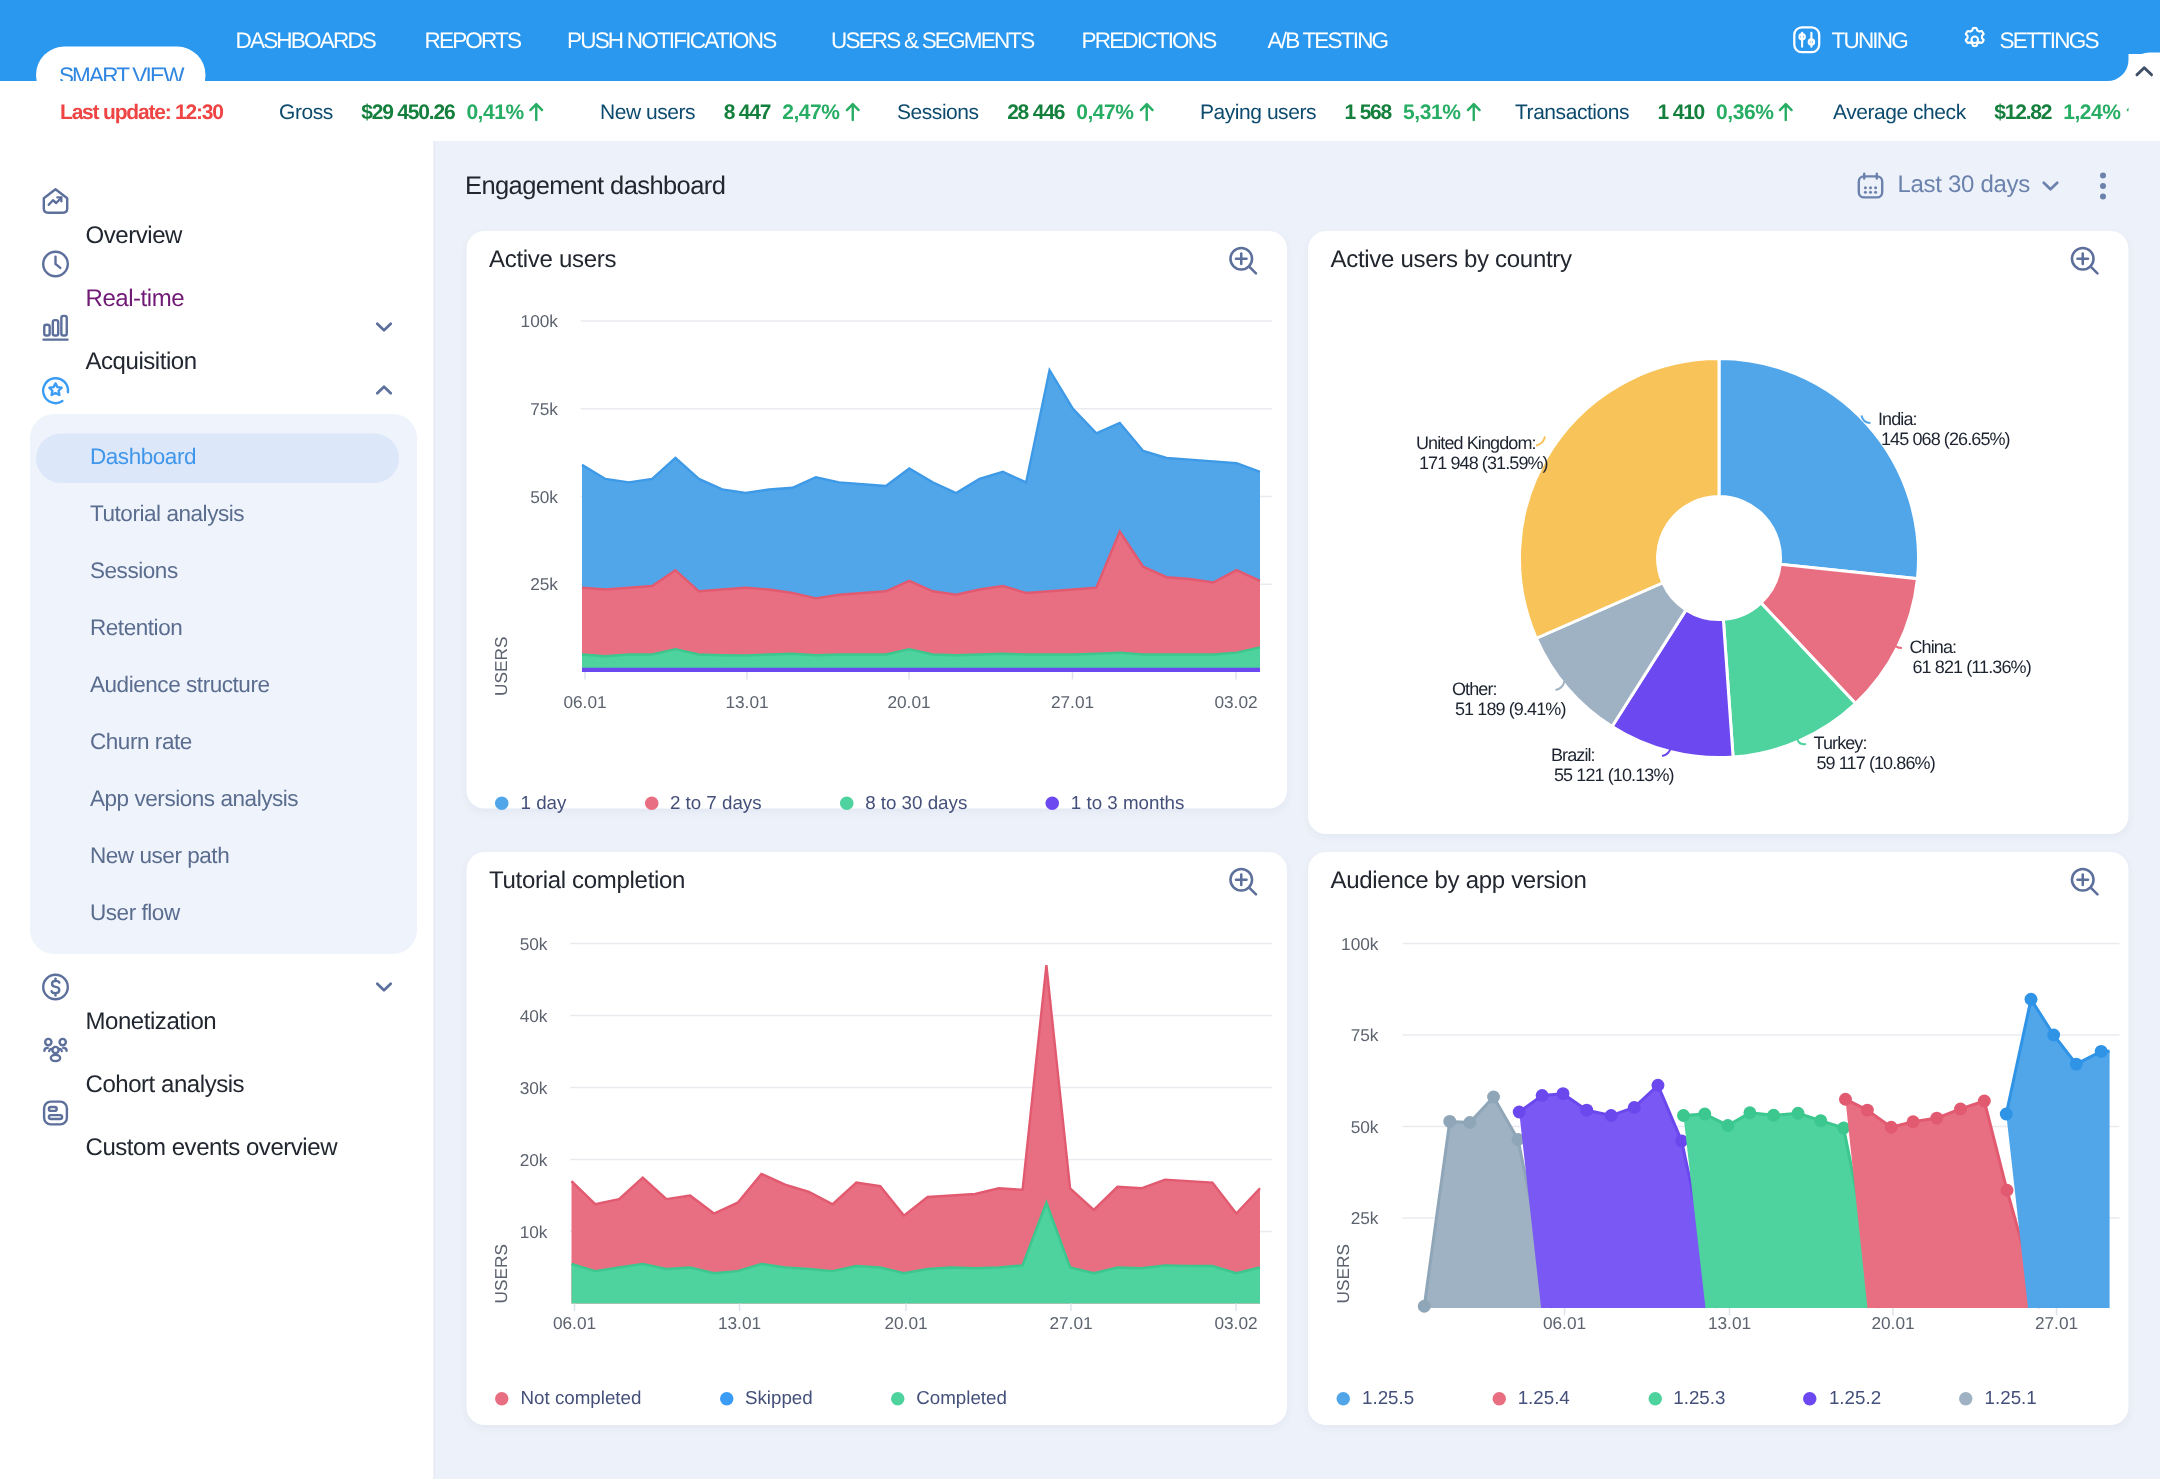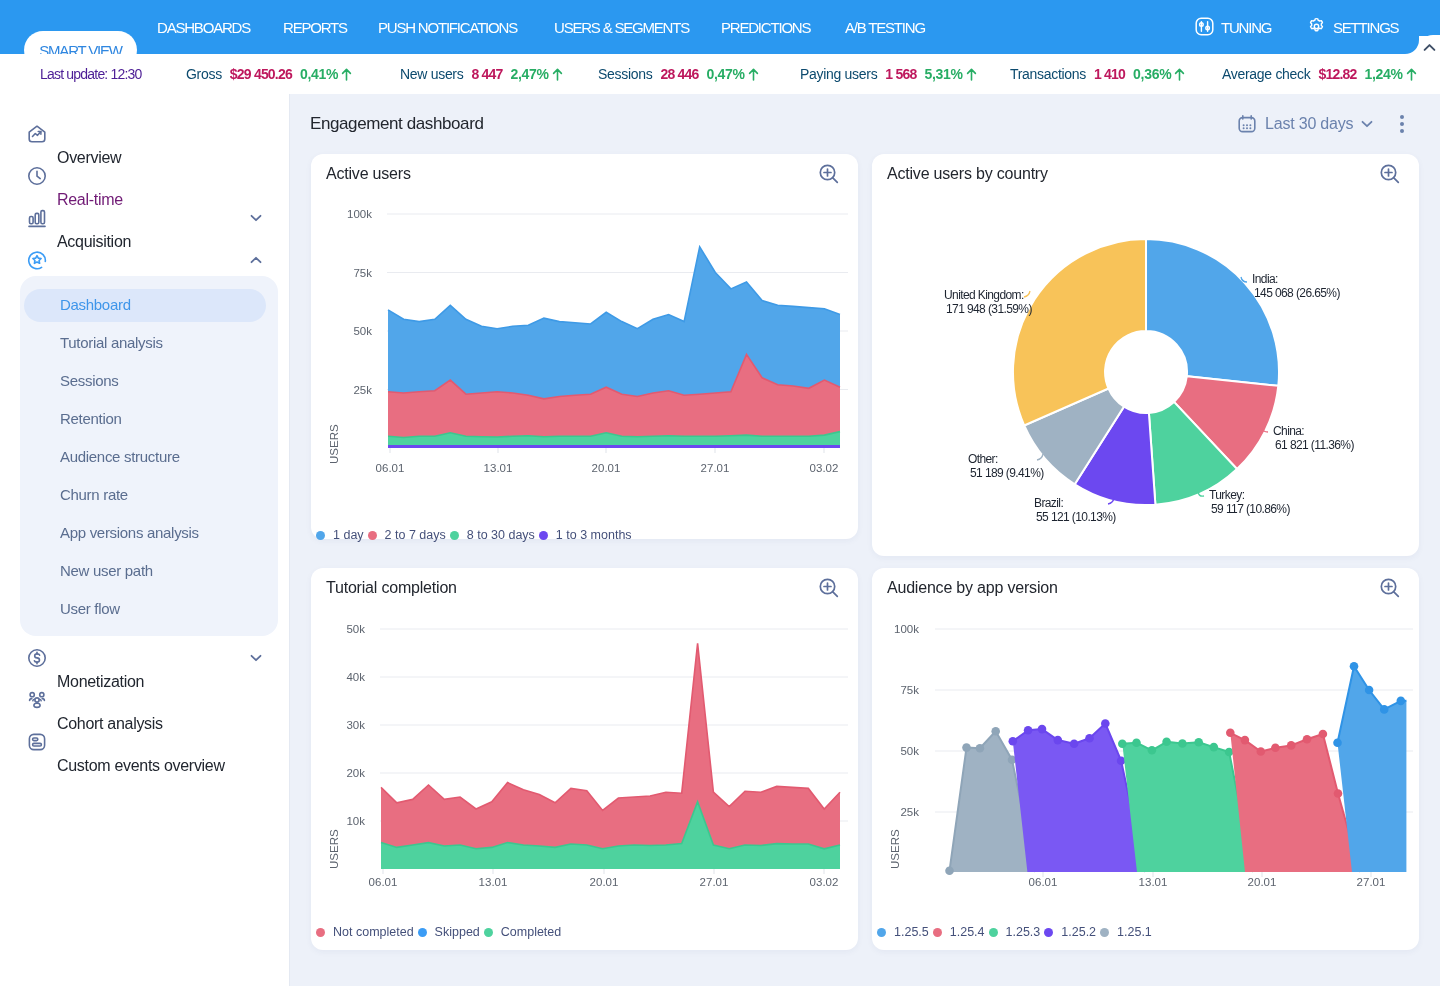--- a/index.html
+++ b/index.html
@@ -11,23 +11,23 @@
 .ni { position:absolute; top:19px; color:#fff; font-size:15px; font-weight:500; letter-spacing:-1.2px; }
 #pill-sv { position:absolute; left:24px; top:8px; width:113px; height:38px; background:#fff; border-radius:19px;margin-top:23px; }
 #pill-sv span { position:absolute; left:0; right:0; top:11px; text-align:center; color:#2e86e0; font-size:15px; font-weight:500; letter-spacing:-1.2px; }
 .nic { position:absolute; top:16px; }
 #tuning-t { left:1221px; } #settings-t { left:1333px; }
 #tab { position:absolute; right:0; top:35px; width:21px; height:59px; background:#fff; border-top-left-radius:14px; }
 #tab svg { position:absolute; left:4px; top:8px; }
 
 #stats { position:absolute; left:0; top:54px; width:1440px; height:40px; background:#fff; }
 .st { position:absolute; top:12px; font-size:14px; white-space:nowrap; }
-.st.lu { color:#4c1d95; font-weight:400; letter-spacing:-0.8px; }
+.st.lu { color:#ef4444; font-weight:700; letter-spacing:-0.8px; }
 .stl { color:#0c4a6e; letter-spacing:-0.3px; }
-.stv { color:#be185d; font-weight:700; margin-left:8px; letter-spacing:-0.8px; }
+.stv { color:#15803d; font-weight:700; margin-left:19px; letter-spacing:-0.8px; }
 .stp { color:#27ad64; font-weight:700; margin-left:8px; letter-spacing:-0.3px; } .st { display:flex; align-items:center; } .stp { display:inline-flex; align-items:center; }
 
 #side { position:absolute; left:0; top:94px; width:290px; height:892px; background:#fff; border-right:1px solid #e4e9f2; }
 .sitem { position:absolute; left:26px; height:22px; display:flex; align-items:center; }
 .sic { width:22px; height:22px; display:inline-block; }
 .slab { margin-left:9px; font-size:16px; font-weight:500; letter-spacing:-0.3px;margin-top:48px; }
 .chev { position:absolute; left:250px; } .chev svg { display:block; }
 #subbox { position:absolute; left:20px; top:182px; width:258px; height:360px; background:#eff3fb; border-radius:16px; }
 .pill { position:absolute; left:24px; width:242px; height:33px; background:#dce7fa; border-radius:17px; }
 .sub { position:absolute; left:60px; font-size:15px; color:#5a6d8f; font-weight:500; letter-spacing:-0.3px; }
@@ -36,21 +36,21 @@
 #title { position:absolute; left:310px; top:114px; font-size:17px; font-weight:500; color:#22262e; letter-spacing:-0.4px; }
 #range { position:absolute; left:1236px; top:113px; display:flex; align-items:center; }
 #range .rt { color:#6b82ad; font-size:16px; font-weight:500; margin-left:7px; margin-right:8px; letter-spacing:-0.2px; }
 #dots { position:absolute; left:1392px; top:114px; width:20px; height:20px; }
 #dots i { position:absolute; left:8px; width:4px; height:4px; border-radius:50%; background:#6b82ad; }
 .card { position:absolute; background:#fff; border-radius:12px; box-shadow:0 2px 6px rgba(40,60,110,.05); }
 .ct { position:absolute; left:15px; top:11px; font-size:16px; font-weight:500; color:#22262e; letter-spacing:-0.2px; }
 .mag { position:absolute; }
 .ax { font-size:11.5px; fill:#5c636e; font-family:"Liberation Sans",sans-serif; }
 .dl { font-size:12px; fill:#1d2430; font-family:"Liberation Sans",sans-serif; letter-spacing:-0.6px; font-weight:500; }
-.leg { position:absolute; left:5px; display:flex; align-items:center; font-size:12.5px; color:#44507a; font-weight:500; }
+.leg { position:absolute; left:19px; display:flex; align-items:center; font-size:12.5px; color:#44507a; font-weight:500;gap:48px; }
 .leg.g4 span { margin-right:4px;text-align:right; }
 .leg b { width:9px; height:9px; border-radius:50%; display:inline-block; margin-right:8px; }
 .leg span { margin-right:4px; display:flex; align-items:center; }
 </style></head>
 <body>
 <div id="app">
 <div id="navunder"></div>
     <div id="navright"></div>
 <div id="nav">
   <div id="pill-sv">

